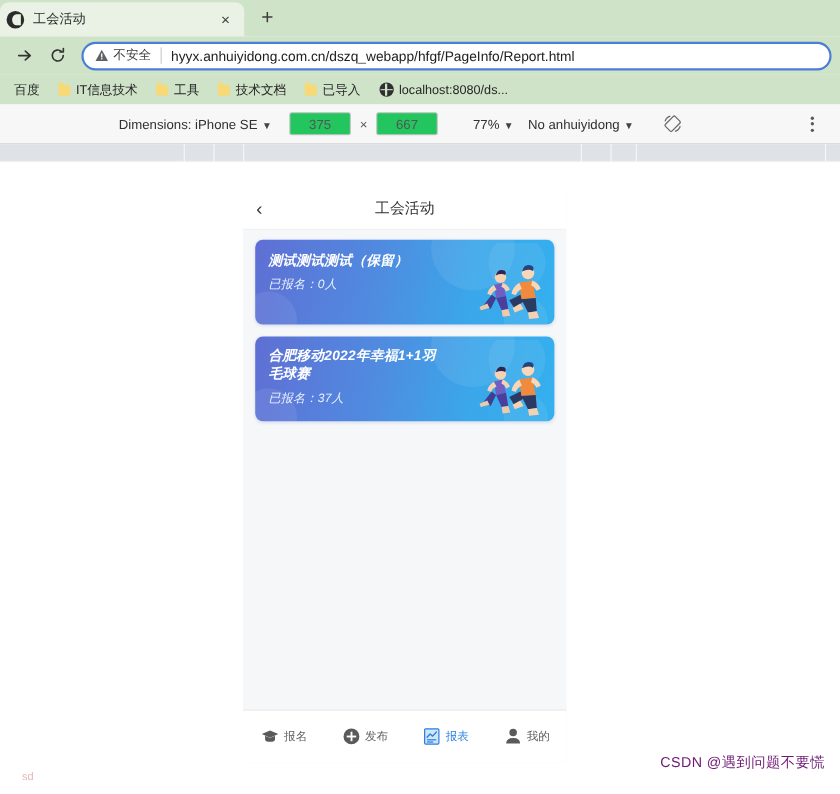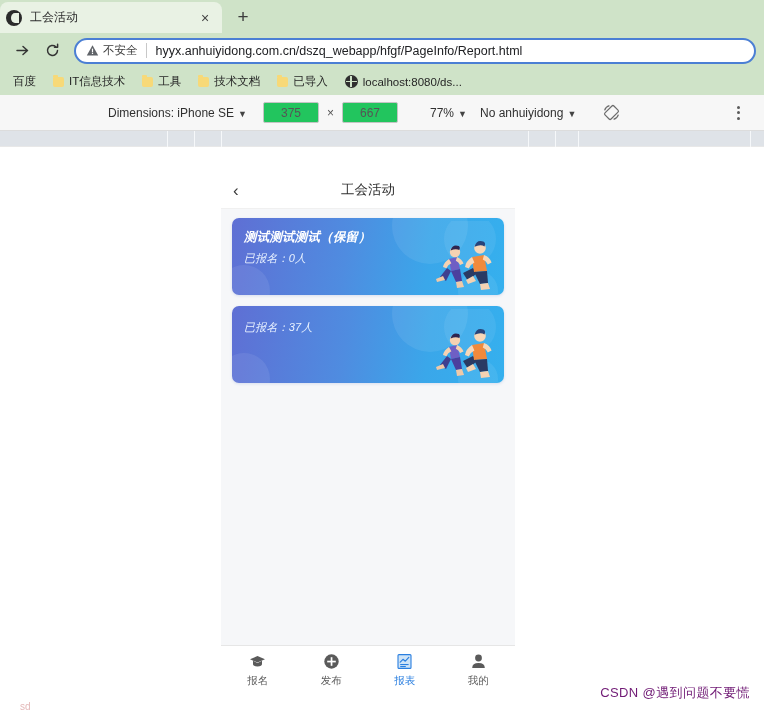--- a/index.html
+++ b/index.html
@@ -293,21 +293,21 @@
     position: absolute;
     left: 0; right: 0; bottom: 0;
     height: 48px;
     background: #ffffff;
     border-top: 1px solid #e6e6e6;
     display: flex;
   }
   .tabitem {
     flex: 1;
     display: flex;
-    flex-direction: column;
+    flex-direction: row;
     align-items: center;
     justify-content: center;
     gap: 3px;
     cursor: pointer;
   }
   .tabitem .ic { width: 19px; height: 19px; display:flex;align-items:center;justify-content:center;}
   .tabitem .lb { font-size: 10.5px; color: #5d5d5d; }
   .tabitem.active .lb { color: #2a7fe0; }
 
   .watermark {
@@ -468,20 +468,21 @@
           <path d="M56 36 q-6 4 -7 10 l3.8 1.4 q1.6-4.2 5.6-6Z" fill="#f7d7b8"></path>
           <path d="M68 34 q6 2.4 7.6 7.6 l-3.8 1.8 q-1.4-3.6-5-5Z" fill="#f7d7b8"></path>
         </svg>
       </div>
 
       <div class="act-card card-2">
         <span class="blob b1"></span>
         <span class="blob b2"></span>
         <span class="blob b3"></span>
         <div class="act-text">
+          <div class="act-name">合肥移动2022年幸福1+1羽毛球赛</div>
           <div class="act-count">已报名：37人</div>
         </div>
         <svg class="runners" viewBox="0 0 82 72">
           <circle cx="54" cy="18" r="26" fill="#ffffff" opacity="0.07"></circle>
           <path d="M24 56 L31 47 L35 50 L30 60 Z" fill="#3f3f8f"></path>
           <path d="M20 58 L27 55 L29 59 L21 61 Z" fill="#f0c9a8"></path>
           <path d="M33 38 L41 36 L44 48 L35 50 Z" fill="#6f5fc4"></path>
           <path d="M35 50 L44 48 L46 60 L40 61 Z" fill="#4b3f9e"></path>
           <path d="M40 61 L46 60 L48 66 L41 67 Z" fill="#f0c9a8"></path>
           <circle cx="39" cy="31" r="5.2" fill="#f5d2b2"></circle>

